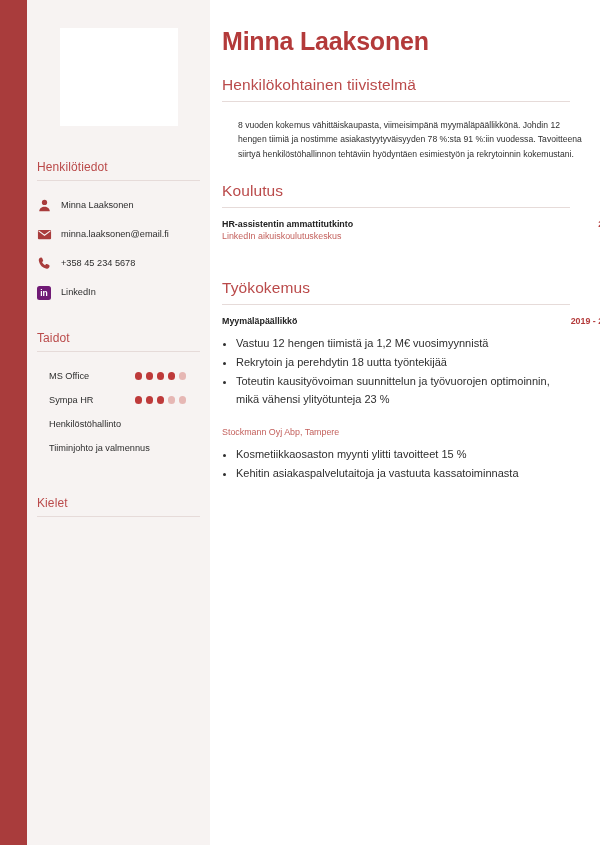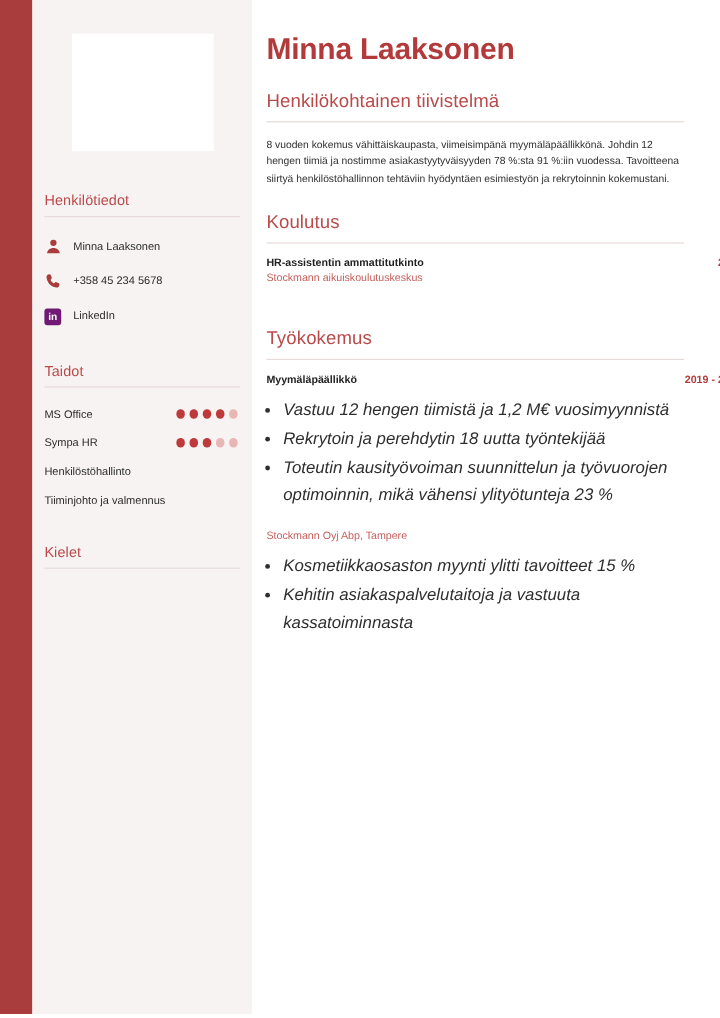--- a/index.html
+++ b/index.html
@@ -101,21 +101,21 @@
     background: #701a75;
     color: #ffffff;
     font-size: 8.5px;
     font-weight: 700;
     line-height: 14px;
     text-align: center;
     font-family: "Liberation Sans", sans-serif;
   }
 
   
-  .rate-list { margin: 0; padding: 0; list-style: none; }
+  .rate-list { margin: 12px; padding: 0; list-style: none; }
   .rate-row {
     display: flex;
     align-items: center;
     justify-content: space-between;
     height: 24px;
     padding-right: 2px;
   }
   .rate-label {
     font-size: 9.2px;
     color: #2d2d2d;
@@ -155,21 +155,21 @@
     color: #BA4A4A;
     letter-spacing: 0.1px;
   }
   .main-rule {
     height: 1px;
     background: #E6DBD9;
     margin: 7px 0 11px 0;
     width: 348px;
   }
   .summary {
-    margin: 0;
+    margin: 16px;
     font-size: 8.6px;
     line-height: 1.72;
     color: #2f2f2f;
     width: 348px;
   }
 
   .entry { margin-top: 0; }
   .entry-head {
     display: flex;
     justify-content: space-between;
@@ -191,25 +191,24 @@
     font-size: 8.9px;
     color: #C4625E;
     margin-top: 2px;
   }
   .bullets {
     margin: 9px 0 0 0;
     padding: 0 0 0 14px;
     width: 334px;
   }
   .bullets li {
-    font-size: 14px;
+    font-size: 11px;
     line-height: 1.62;
     color: #2f2f2f;
     margin-bottom: 1.5px;
-    font-style: italic;
   }
   .entry-spacer { height: 14px; }
   .sec-spacer { height: 18px; }
 </style>
 </head>
 <body>
 
 <div id="page">
 
   <div class="accent-bar"></div>
@@ -227,20 +226,29 @@
           <li class="contact-row">
             <span class="contact-ico">
               <svg width="15" height="15" viewBox="0 0 24 24" fill="#A93C3C">
                 <circle cx="12" cy="7" r="4.2"></circle>
                 <path d="M3.6 21c0-4.4 3.9-7.2 8.4-7.2s8.4 2.8 8.4 7.2z"></path>
               </svg>
             </span>
             <span class="contact-txt">Minna Laaksonen</span>
           </li>
 
+          <li class="contact-row">
+            <span class="contact-ico">
+              <svg width="15" height="15" viewBox="0 0 24 24" fill="#A93C3C">
+                <rect x="1.5" y="4.6" width="21" height="14.8" rx="1.6"></rect>
+                <path d="M2.6 6.2 12 13.2l9.4-7" stroke="#F7F3F2" stroke-width="1.8" fill="none"></path>
+              </svg>
+            </span>
+            <span class="contact-txt">minna.laaksonen@email.fi</span>
+          </li>
 
           <li class="contact-row">
             <span class="contact-ico">
               <svg width="15" height="15" viewBox="0 0 24 24" fill="#A93C3C">
                 <path d="M6.6 2.4c1 0 1.6.5 2 1.5l1.1 2.7c.35.85.2 1.5-.5 2.1l-1.1.95c.9 2.1 2.6 3.9 4.8 5l.95-1.15c.6-.72 1.25-.88 2.1-.52l2.7 1.15c.95.4 1.45 1 1.45 2 0 2.7-2 4.5-4.6 4.1C9.1 19.4 4.3 14.6 2.9 7.6 2.4 4.6 4 2.4 6.6 2.4z"></path>
               </svg>
             </span>
             <span class="contact-txt">+358 45 234 5678</span>
           </li>
 
@@ -311,21 +319,21 @@
     <p class="summary">8 vuoden kokemus vähittäiskaupasta, viimeisimpänä myymäläpäällikkönä. Johdin 12 hengen tiimiä ja nostimme asiakastyytyväisyyden 78 %:sta 91 %:iin vuodessa. Tavoitteena siirtyä henkilöstöhallinnon tehtäviin hyödyntäen esimiestyön ja rekrytoinnin kokemustani.</p>
 
     <div class="main-heading">Koulutus</div>
     <div class="main-rule"></div>
 
     <div class="entry">
       <div class="entry-head">
         <span class="entry-role">HR-assistentin ammattitutkinto</span>
         <span class="entry-date">2024</span>
       </div>
-      <div class="entry-org">Stockmann aikuiskoulutuskeskus</div>
+      <div class="entry-org">LinkedIn aikuiskoulutuskeskus</div>
     </div>
 
     <div class="sec-spacer"></div>
 
     <div class="main-heading">Työkokemus</div>
     <div class="main-rule"></div>
 
     <div class="entry">
       <div class="entry-head">
         <span class="entry-role">Myymäläpäällikkö</span>

